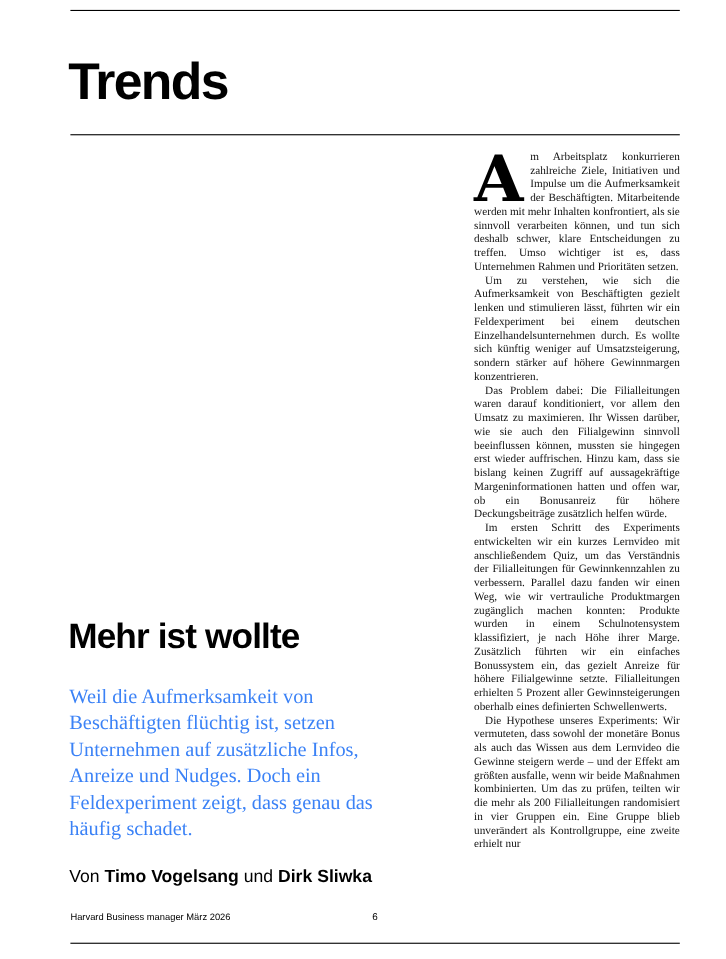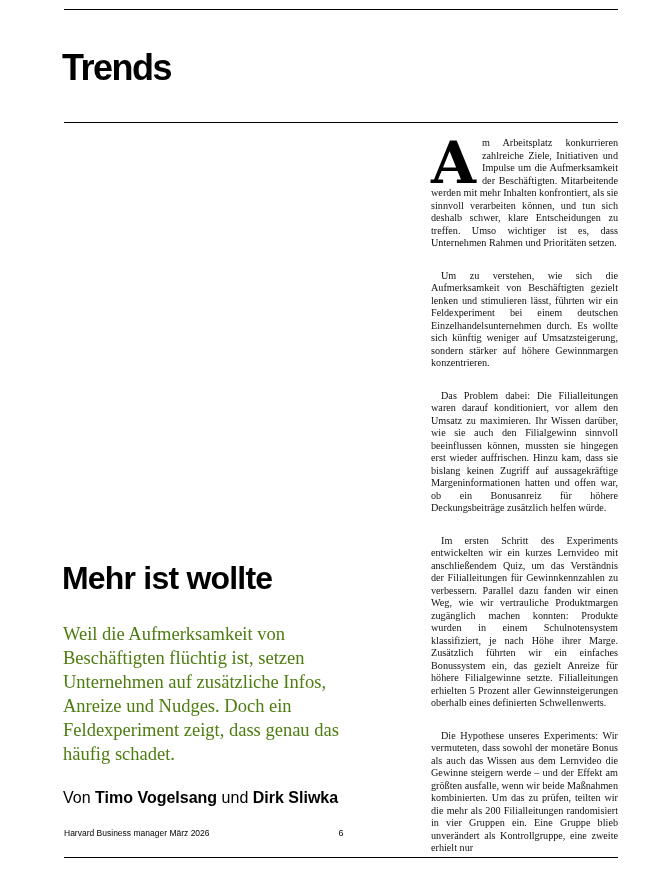--- a/index.html
+++ b/index.html
@@ -19,21 +19,21 @@
   .rule-top    { top: 9px; }
   .rule-header { top: 122px; }
   .rule-bottom { top: 857px; }
 
   .section-title {
     position: absolute;
     left: 62px; top: 50px;
     margin: 0;
     font-family: "Liberation Sans", sans-serif;
     font-weight: bold;
-    font-size: 36px;
+    font-size: 47px;
     letter-spacing: -1.5px;
     line-height: 1;
     color: #000;
   }
 
   
   .headline {
     position: absolute;
     left: 62px; top: 562px;
     margin: 0;
@@ -45,21 +45,21 @@
     color: #000;
   }
   .deck {
     position: absolute;
     left: 63px; top: 622px;
     width: 292px;
     margin: 0;
     font-family: "Liberation Serif", serif;
     font-size: 18.5px;
     line-height: 24px;
-    color: #4d7c0f;
+    color: #3b82f6;
   }
   .byline {
     position: absolute;
     left: 63px; top: 789px;
     margin: 0;
     font-size: 16px;
     color: #000;
   }
   .byline strong { font-weight: bold; }
 
@@ -72,21 +72,21 @@
   .body-p {
     margin: 0;
     font-family: "Liberation Serif", serif;
     font-size: 10.2px;
     line-height: 12.5px;
     text-align: justify;
     color: #111;
     hyphens: auto;
     -webkit-hyphens: auto;
   }
-  .body-p.indent { text-indent: 10px; margin-top: 20px; }
+  .body-p.indent { text-indent: 10px; }
   .dropcap {
     float: left;
     font-family: "DejaVu Serif", serif;
     font-weight: bold;
     font-size: 58px;
     line-height: 48px;
     margin: 2px 6px 0 0;
     color: #000;
   }
 

